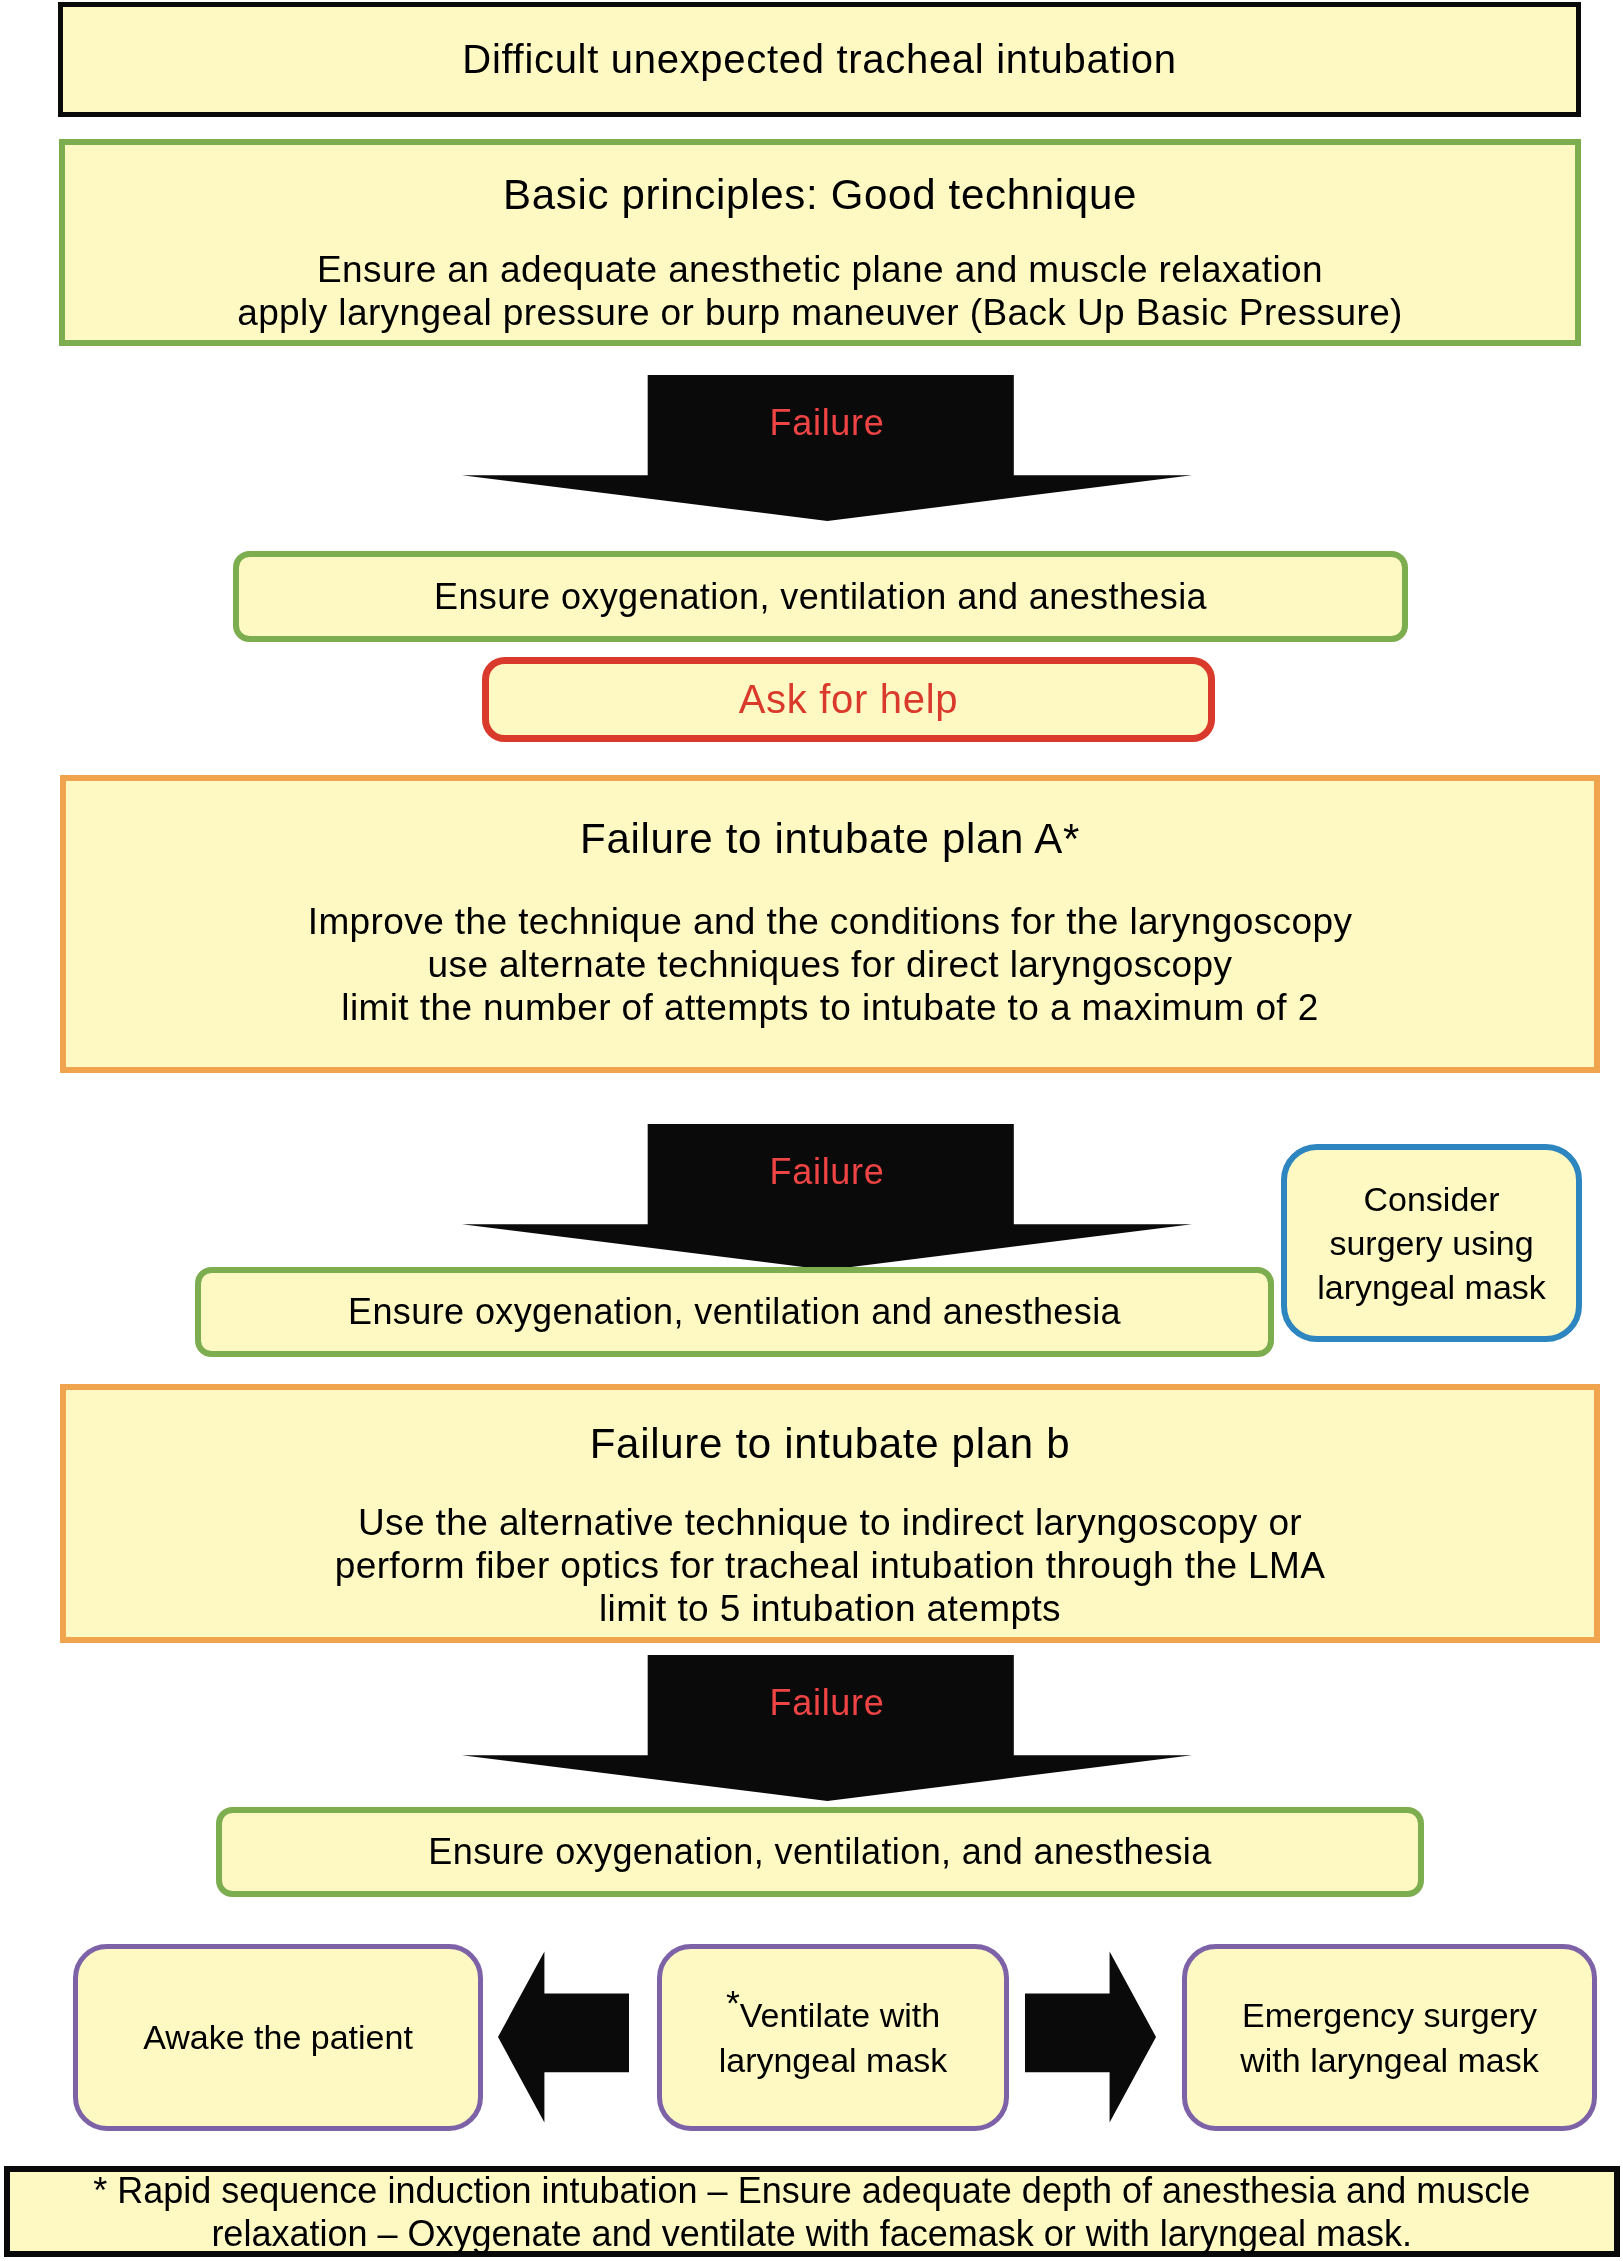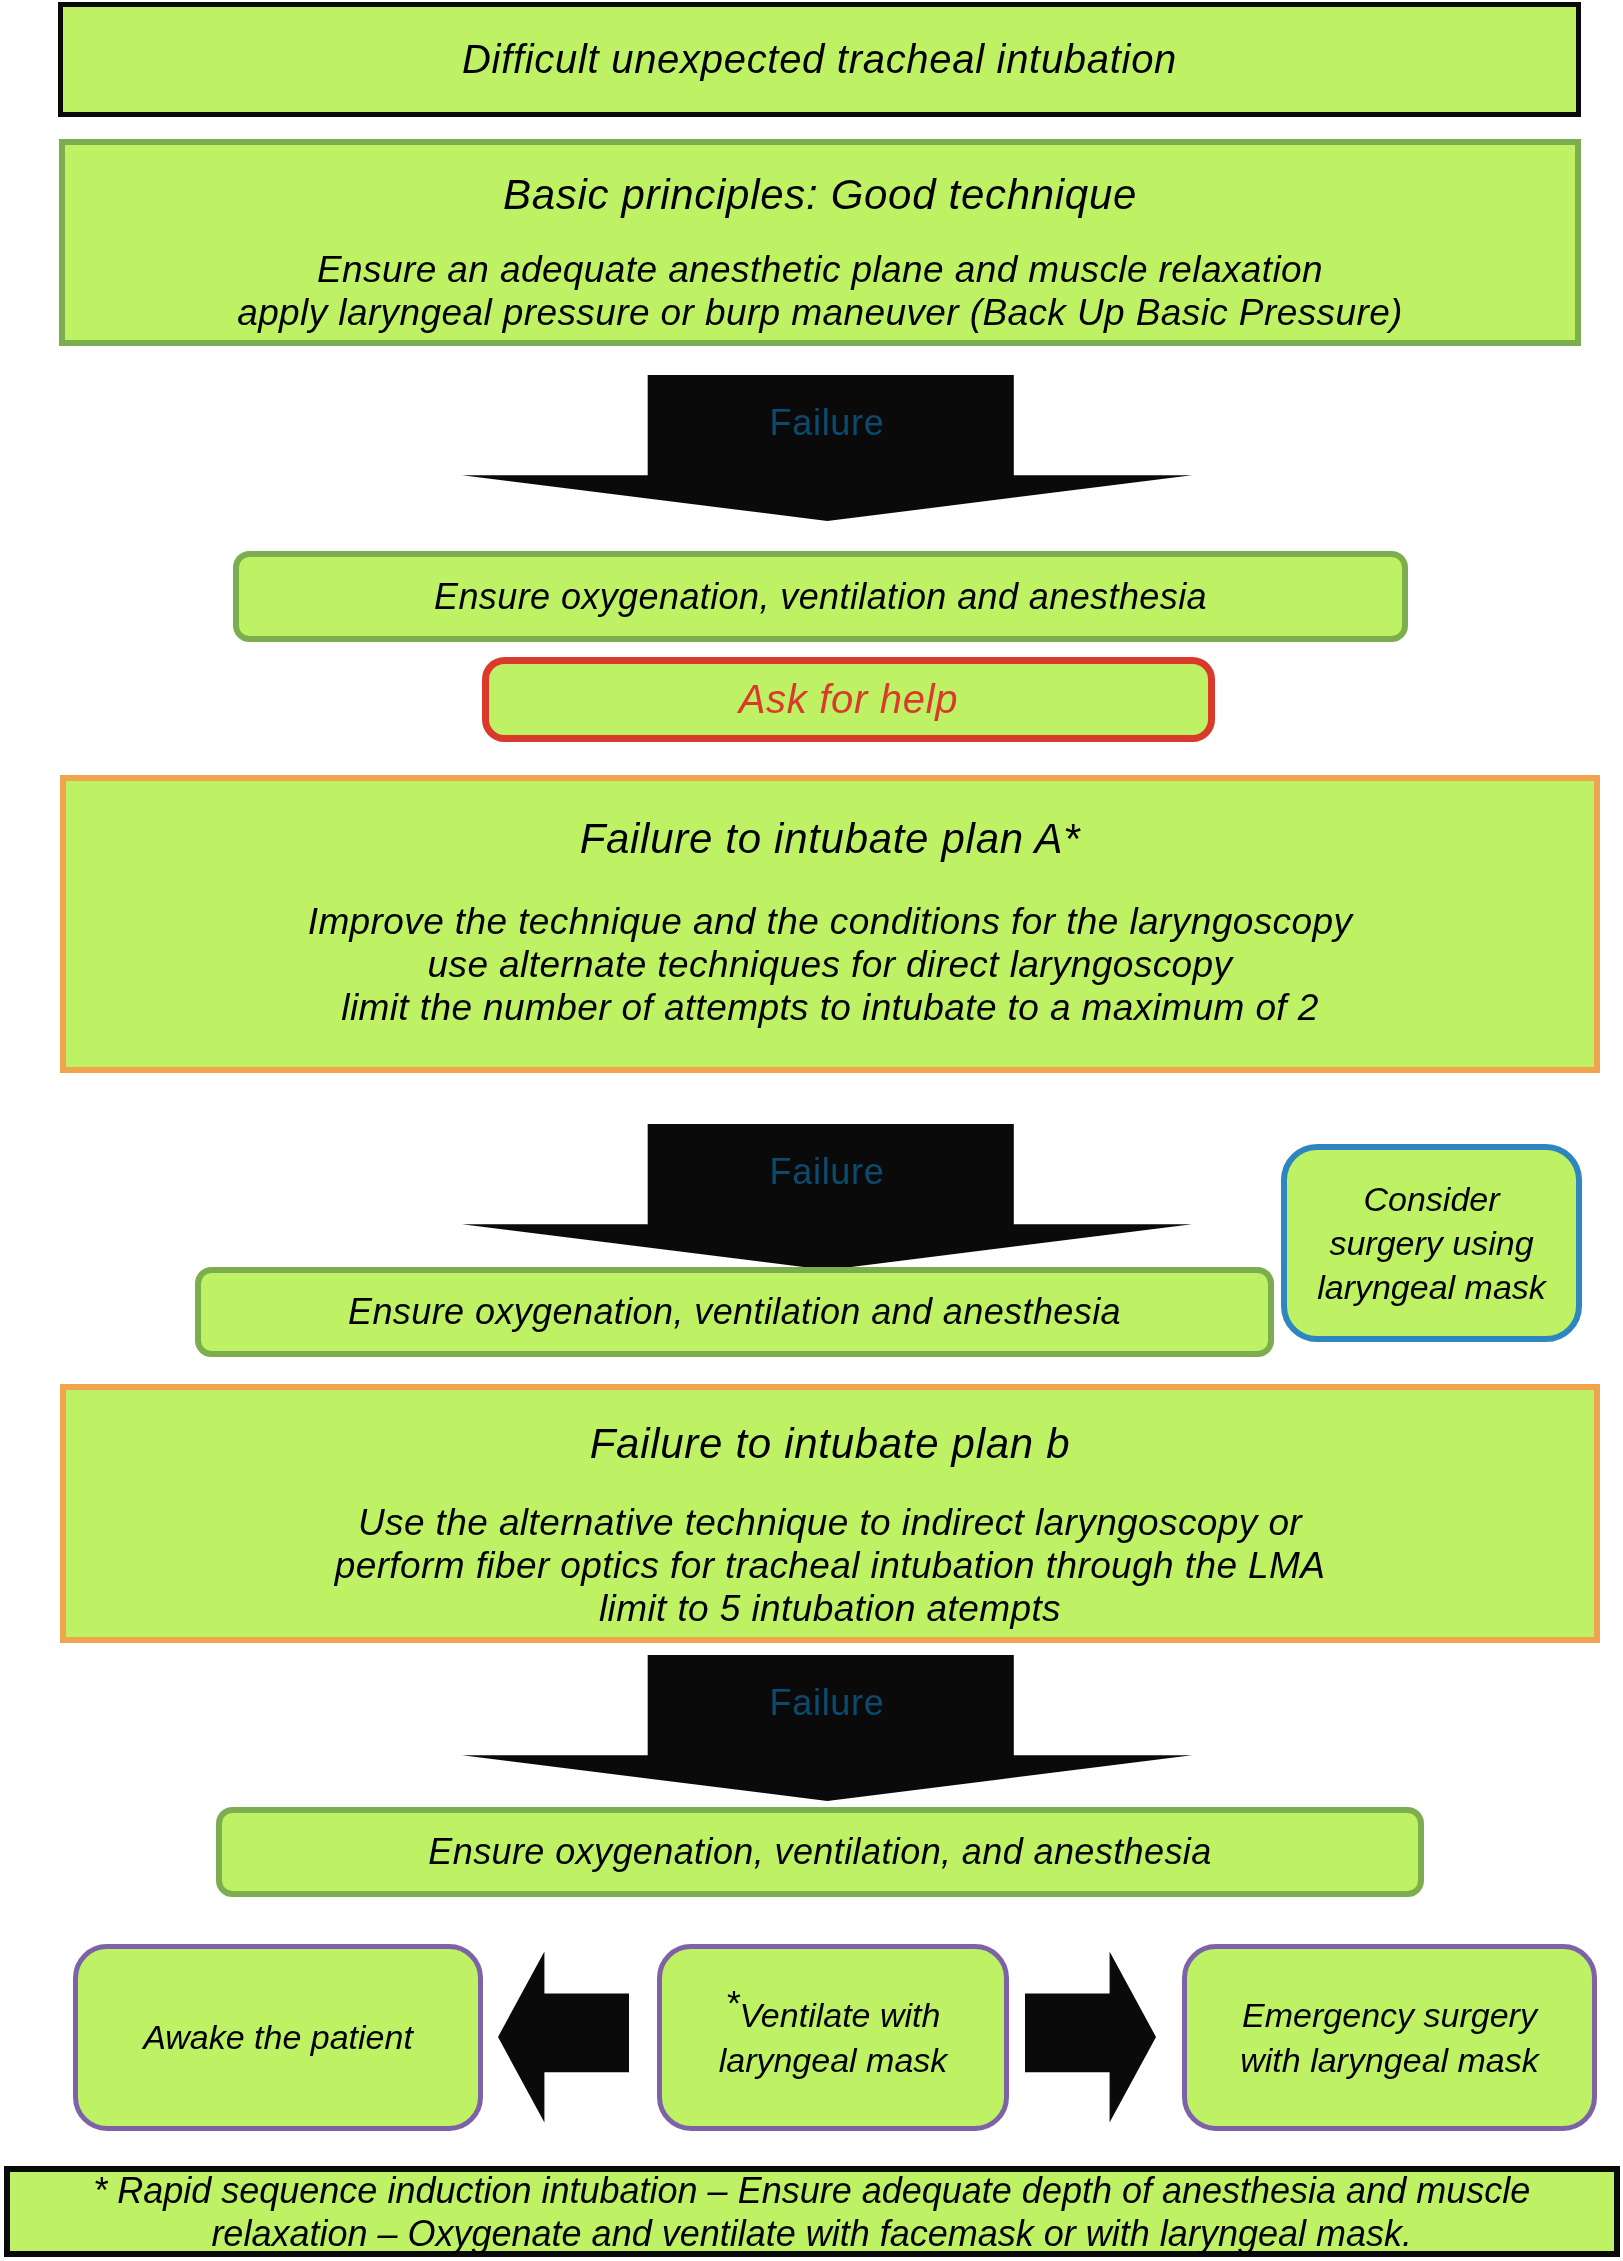--- a/index.html
+++ b/index.html
@@ -6,24 +6,23 @@
   #canvas {
     position:relative;
     width:1623px; height:2261px;
     background:#ffffff;
     font-family:"Liberation Sans", sans-serif;
     color:#000;
     overflow:hidden;
   }
   .abs { position:absolute; box-sizing:border-box; }
   .box {
-    background:#bef264;
+    background:#fef9c3;
     display:flex; align-items:center; justify-content:center;
     text-align:center;
-    font-style:italic;
   }
   .col { flex-direction:column; justify-content:flex-start; }
 
   .title-box { border:5.2px solid #0a0a0a; font-size:40px; letter-spacing:0.7px; }
 
   .basic-box { border:6px solid var(--green,#7CAD4F); padding-top:26px; }
   .section-heading { font-size:42px; letter-spacing:0.7px; margin-bottom:28.5px; }
   .section-line { font-size:37px; line-height:43px; letter-spacing:0.4px; }
 
   .ensure-box {
@@ -60,21 +59,21 @@
     font-size:36px; line-height:43px;
     padding:0 18px;
     align-items:center;
   }
 
   .arrow-wrap { pointer-events:none; }
   .arrow-wrap svg { display:block; width:100%; height:100%; }
   .arrow-wrap polygon { fill:#0a0a0a; }
   .failure-label {
     position:absolute; left:0; top:27px; width:100%;
-    text-align:center; color:#0c4a6e; font-size:36px; letter-spacing:0.7px;
+    text-align:center; color:#ef4444; font-size:36px; letter-spacing:0.7px;
   }
   .star { font-size:1.05em; vertical-align:super; line-height:0; }
 </style>
 </head>
 <body>
 
 <div id="canvas">
 
   <div class="abs box title-box" style="left:58px; top:2.2px; width:1523px; height:115px;">
     <span>Difficult unexpected tracheal intubation</span>

